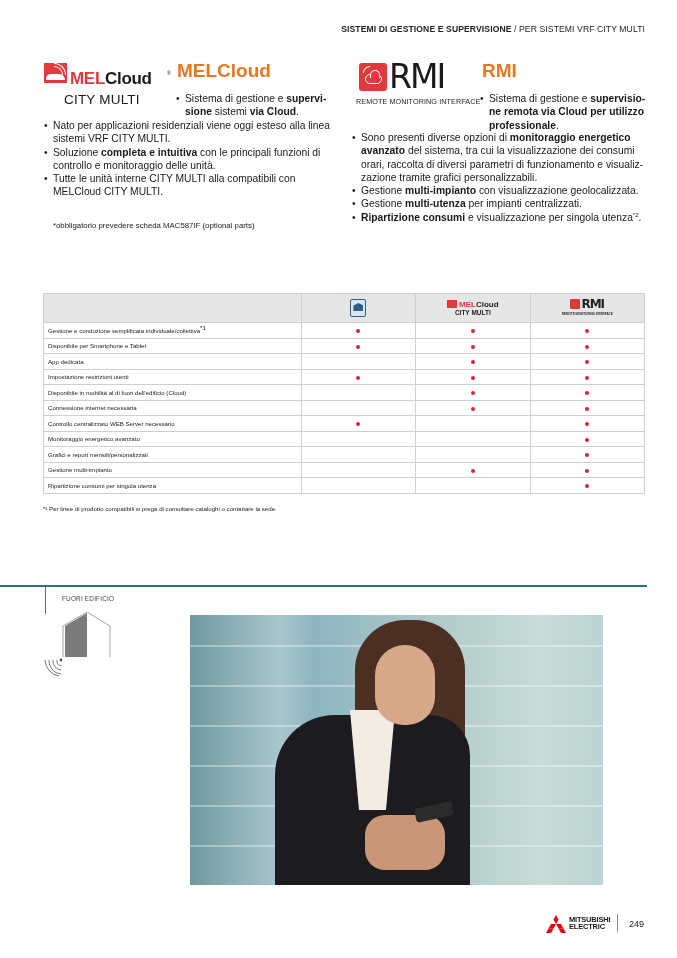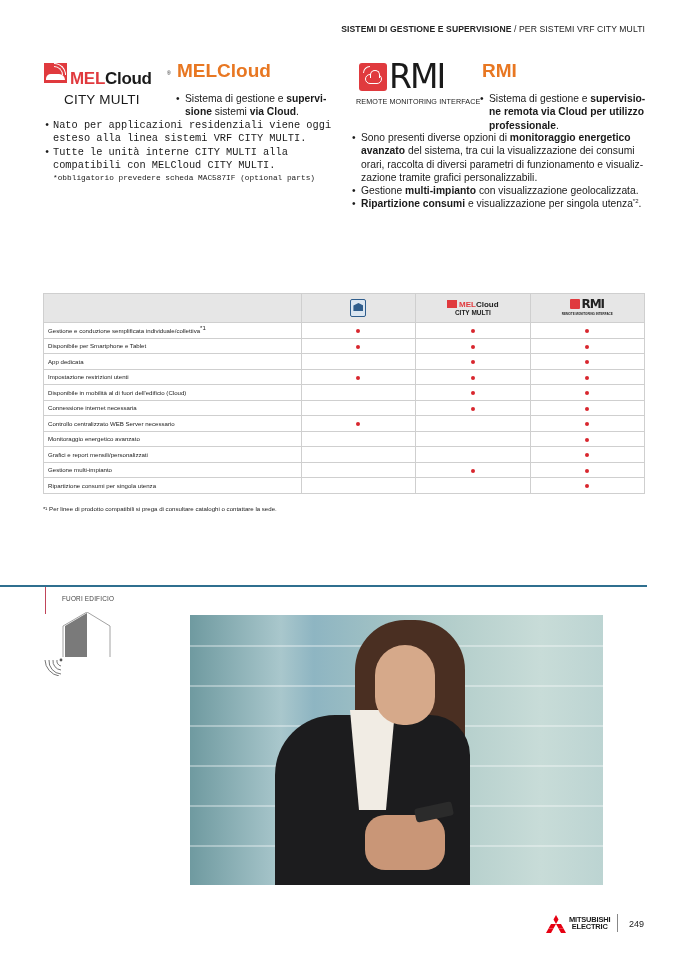--- a/index.html
+++ b/index.html
@@ -31,22 +31,22 @@
   .section-title { font-size: 19px; font-weight: bold; color: #e87722; }
   .mel-title { left: 177px; top: 60px; }
   .rmi-title { left: 482px; top: 60px; }
 
   .bullets { font-size: 10.3px; line-height: 13.3px; color: #1a1a1a; }
   .bullets .li { position: relative; padding-left: 9px; margin-bottom: 0; }
   .bullets .li::before { content: "•"; position: absolute; left: 0; top: 0; }
   .bullets b { font-weight: bold; }
 
   .mel-intro { left: 176px; top: 92px; width: 158px; }
-  .mel-list { left: 44px; top: 119px; width: 290px; font-family: Liberation Mono, monospace; }
-  .mel-note { font-size: 7.8px; padding-left: 9px; margin-top: 0; }
+  .mel-list { left: 44px; top: 119px; width: 290px; }
+  .mel-note { font-size: 7.8px; padding-left: 9px; margin-top: 20px; }
   .rmi-intro { left: 480px; top: 92px; width: 168px; }
   .rmi-list { left: 352px; top: 131px; width: 296px; }
   sup { font-size: 6px; vertical-align: super; line-height: 0; }
 
   
   table.cmp { position: absolute; left: 43px; top: 293px; width: 602px; border-collapse: collapse; font-size: 6.1px; color: #222; }
   table.cmp th, table.cmp td { border: 1px solid #cfcfcf; }
   table.cmp thead th { background: #e6e6e6; height: 28px; padding: 0; }
   table.cmp td { height: 14.5px; padding: 0 4px; }
   table.cmp td.feat { width: 241px; }
@@ -75,21 +75,21 @@
            background: linear-gradient(90deg, #6f9aa0 0%, #a9c7cc 22%, #8eb5c2 30%, #9fc0c4 45%, #b5cfcc 65%, #c8dcd8 85%, #bcd4d2 100%); }
   .photo .stripe { position: absolute; left: 0; width: 100%; height: 2px; background: rgba(255,255,255,0.35); }
   .photo .woman-hair { position: absolute; left: 165px; top: 5px; width: 110px; height: 200px; background: #4a2f22; border-radius: 50px 50px 30px 30px; }
   .photo .face { position: absolute; left: 185px; top: 30px; width: 60px; height: 80px; background: #d6a98a; border-radius: 30px 30px 28px 28px; }
   .photo .jacket { position: absolute; left: 85px; top: 100px; width: 195px; height: 175px; background: #1c1c1e; border-radius: 60px 40px 0 0; }
   .photo .shirt { position: absolute; left: 160px; top: 95px; width: 45px; height: 100px; background: #f1ece4; clip-path: polygon(0 0, 100% 0, 80% 100%, 20% 100%); }
   .photo .hands { position: absolute; left: 175px; top: 200px; width: 80px; height: 55px; background: #c99677; border-radius: 20px; }
   .photo .phone { position: absolute; left: 225px; top: 190px; width: 38px; height: 14px; background: #2b2b2b; border-radius: 3px; transform: rotate(-12deg); }
 
   .footer-logo { left: 546px; top: 915px; width: 20px; height: 18px; }
-  .footer-brand { left: 569px; top: 916px; font-size: 7.5px; font-weight: bold; line-height: 7px; letter-spacing: -0.2px; color: #1a1a1a; text-align: center; }
+  .footer-brand { left: 569px; top: 916px; font-size: 7.5px; font-weight: bold; line-height: 7px; letter-spacing: -0.2px; color: #1a1a1a; }
   .footer-sep { left: 617px; top: 914px; width: 1px; height: 18px; background: #888; }
   .page-num { left: 629px; top: 919px; font-size: 9px; color: #1a1a1a; }
 </style>
 </head>
 <body>
 
 <div class="abs header-line">
   <b>SISTEMI DI GESTIONE E SUPERVISIONE</b><span> / PER SISTEMI VRF CITY MULTI</span>
 </div>
 
@@ -105,20 +105,21 @@
 </div>
 
 <div class="abs section-title mel-title">MELCloud</div>
 
 <div class="abs bullets mel-intro">
   <div class="li"><span>Sistema di gestione e </span><b>supervi-sione</b><span> sistemi </span><b>via Cloud</b><span>.</span></div>
 </div>
 
 <div class="abs bullets mel-list">
   <div class="li">Nato per applicazioni residenziali viene oggi esteso alla linea sistemi VRF CITY MULTI.</div>
+  <div class="li"><span>Soluzione </span><b>completa e intuitiva</b><span> con le principali funzioni di controllo e monitoraggio delle unità.</span></div>
   <div class="li">Tutte le unità interne CITY MULTI alla compatibili con MELCloud CITY MULTI.</div>
   <div class="mel-note">*obbligatorio prevedere scheda MAC587IF (optional parts)</div>
 </div>
 
 <div class="abs rmi-logo">
   <div class="mark">
     <div class="wifi"></div>
     <div class="cloud"></div>
     <div class="cloud2"></div>
   </div>
@@ -128,20 +129,21 @@
 
 <div class="abs section-title rmi-title">RMI</div>
 
 <div class="abs bullets rmi-intro">
   <div class="li"><span>Sistema di gestione e </span><b>supervisio-ne remota via Cloud per utilizzo professionale</b><span>.</span></div>
 </div>
 
 <div class="abs bullets rmi-list">
   <div class="li"><span>Sono presenti diverse opzioni di </span><b>monitoraggio energetico avanzato</b><span> del sistema, tra cui la visualizzazione dei consumi orari, raccolta di diversi parametri di funzionamento e visualiz-zazione tramite grafici personalizzabili.</span></div>
   <div class="li"><span>Gestione </span><b>multi-impianto</b><span> con visualizzazione geolocalizzata.</span></div>
+  <div class="li"><span>Gestione </span><b>multi-utenza</b><span> per impianti centralizzati.</span></div>
   <div class="li"><span></span><b>Ripartizione consumi</b><span> e visualizzazione per singola utenza</span><sup>*2</sup><span>.</span></div>
 </div>
 
 <table class="cmp">
   <thead>
     <tr>
       <th></th>
       <th><span class="th-icon-home"></span></th>
       <th>
         <span class="th-mel">

